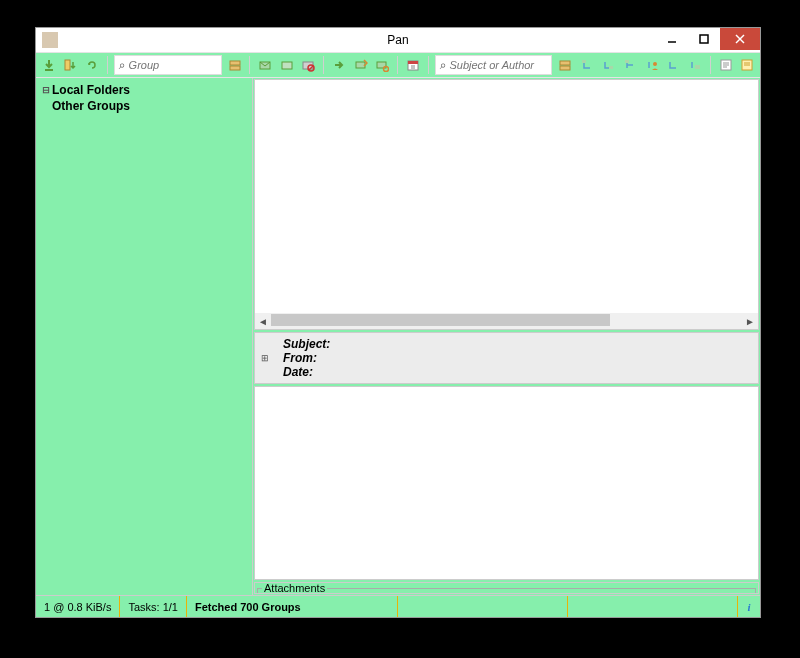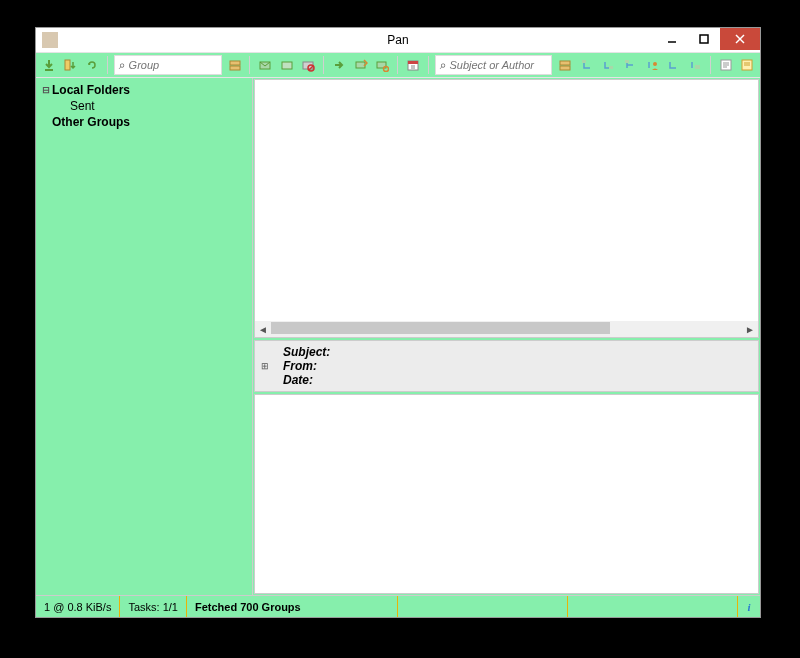--- a/index.html
+++ b/index.html
@@ -215,24 +215,20 @@
         </svg>
       </div>
   </div>
 
   <div class="content">
     <div class="sidebar">
       <div class="treeitem bold">
         <span class="expander">⊟</span>
         <span>Local Folders</span>
       </div>
-      <div class="treeitem">
-        <span class="indent"></span>
-        <span>Sent</span>
-      </div>
       <div class="treeitem bold">
         <span class="expander"></span>
         <span>Other Groups</span>
       </div>
     </div>
 
     <div class="rightpane">
       <div class="msglist">
         <div class="hscroll">
           <div class="arrow">◄</div>
@@ -250,20 +246,25 @@
         <div class="row">
             <span class="exp">⊞</span>
             <span class="lbl">From:</span>
           </div>
         <div class="row">
             <span class="exp"></span>
             <span class="lbl">Date:</span>
           </div>
       </div>
       <div class="bodyview"></div>
+      <div class="attach">
+        <fieldset>
+            <legend>Attachments</legend>
+          </fieldset>
+      </div>
     </div>
   </div>
 
   <div class="statusbar">
     <div class="cell">1 @ 0.8 KiB/s</div>
     <div class="cell">Tasks: 1/1</div>
     <div class="cell wide">Fetched 700 Groups</div>
     <div class="cell" style="width:170px;"></div>
     <div class="cell" style="width:170px;"></div>
     <div class="info">i</div>

